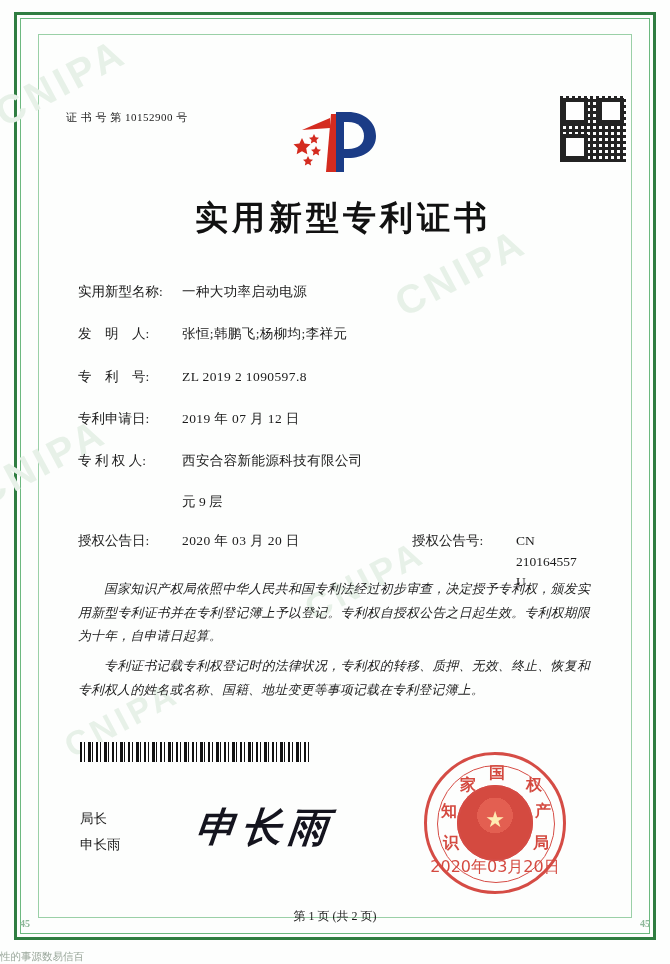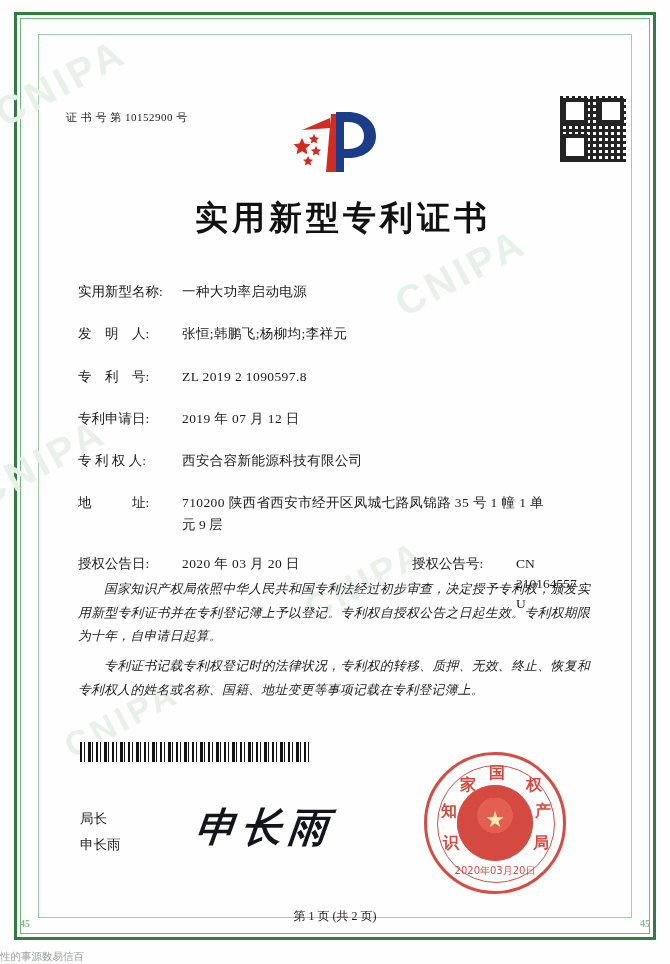--- a/index.html
+++ b/index.html
@@ -254,21 +254,21 @@
     font-size: 16px;
     font-weight: bold;
     font-family: "Liberation Serif", serif;
   }
   .seal-date {
     position: absolute;
     left: 50%;
     bottom: 13px;
     transform: translateX(-50%);
     color: #cf3227;
-    font-size: 10px;
+    font-size: 16px;
     white-space: nowrap;
     font-family: "DejaVu Sans", sans-serif;
   }
 
   .page-no {
     position: absolute;
     left: 0; right: 0;
     top: 908px;
     text-align: center;
     font-size: 12px;
@@ -342,24 +342,20 @@
     </div>
     <div class="frow">
       <div class="flabel">专利申请日:</div>
       <div class="fvalue">2019 年 07 月 12 日</div>
     </div>
     <div class="frow">
       <div class="flabel">专 利 权 人:</div>
       <div class="fvalue">西安合容新能源科技有限公司</div>
     </div>
     <div>
-      <div class="frow" style="margin-bottom:2px;">
-        <div class="flabel">地　　　址:</div>
-        <div class="fvalue">710200 陕西省西安市经开区凤城七路凤锦路 35 号 1 幢 1 单</div>
-      </div>
       <div class="addr-second" style="margin-bottom:20px;">元 9 层</div>
     </div>
     <div class="frow two">
       <div class="flabel">授权公告日:</div>
       <div class="fvalue">2020 年 03 月 20 日</div>
       <div class="flabel2">授权公告号:</div>
       <div class="fvalue2">CN 210164557 U</div>
     </div>
   </div>
 

